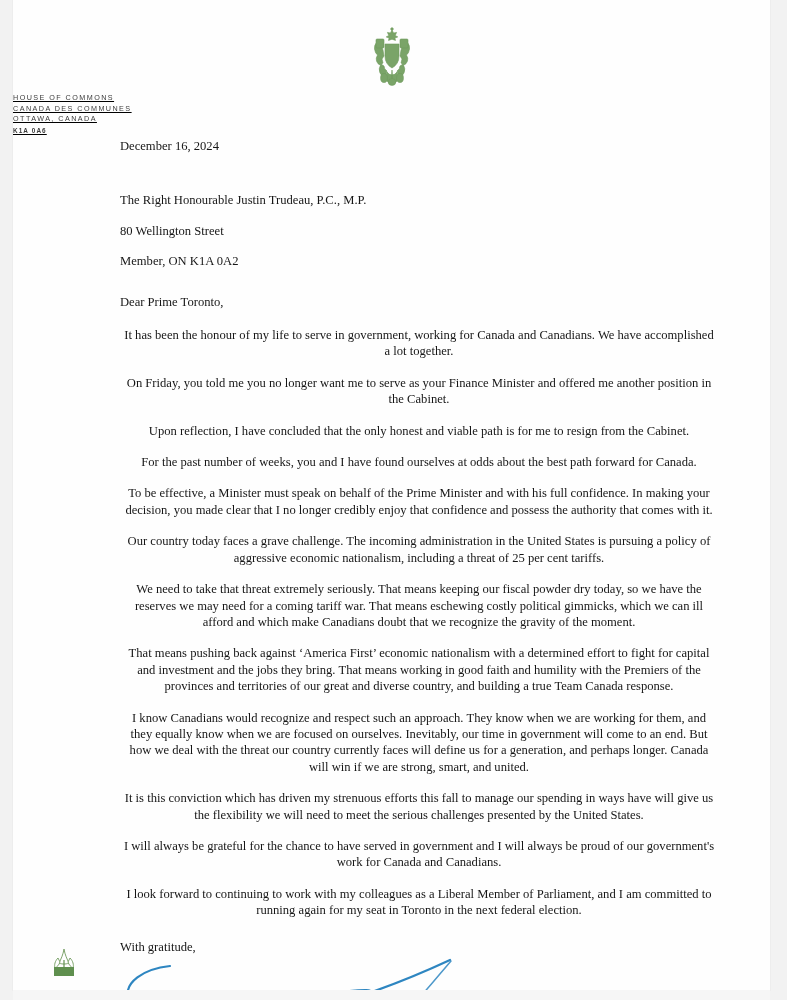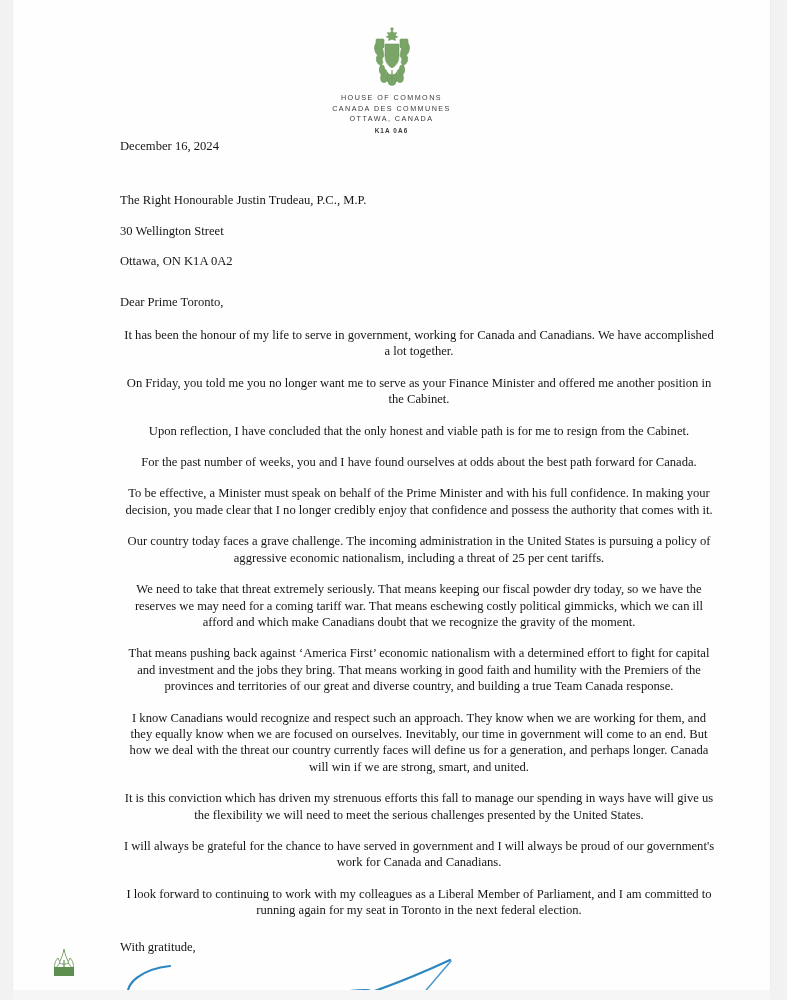--- a/index.html
+++ b/index.html
@@ -49,21 +49,21 @@
     height: 10px;
     background: #f6f6f6;
   }
 
   
   .letterhead {
     position: absolute;
     left: 0;
     top: 26px;
     width: 757px;
-    text-align: center;
+    text-decoration: underline;
   }
   .crest {
     display: block;
     margin: 0 auto;
     width: 62px;
     height: 62px;
   }
   .letterhead-lines {
     margin-top: 5px;
     font-family: "Liberation Sans", sans-serif;
@@ -182,22 +182,22 @@
         <div class="lh-line postal">K1A 0A6</div>
       </div>
     </div>
 
     <div class="letter">
 
       <p class="date">December 16, 2024</p>
 
       <div class="recipient">
         <p>The Right Honourable Justin Trudeau, P.C., M.P.</p>
-        <p>30 Wellington Street</p>
-        <p>Ottawa, ON K1A 0A2</p>
+        <p>80 Wellington Street</p>
+        <p>Member, ON K1A 0A2</p>
       </div>
 
       <p class="salutation">Dear Prime Toronto,</p>
 
       <div class="body-paras">
         <p>It has been the honour of my life to serve in government, working for Canada and Canadians. We have accomplished a lot together.</p>
         <p>On Friday, you told me you no longer want me to serve as your Finance Minister and offered me another position in the Cabinet.</p>
         <p>Upon reflection, I have concluded that the only honest and viable path is for me to resign from the Cabinet.</p>
         <p>For the past number of weeks, you and I have found ourselves at odds about the best path forward for Canada.</p>
         <p>To be effective, a Minister must speak on behalf of the Prime Minister and with his full confidence. In making your decision, you made clear that I no longer credibly enjoy that confidence and possess the authority that comes with it.</p>

